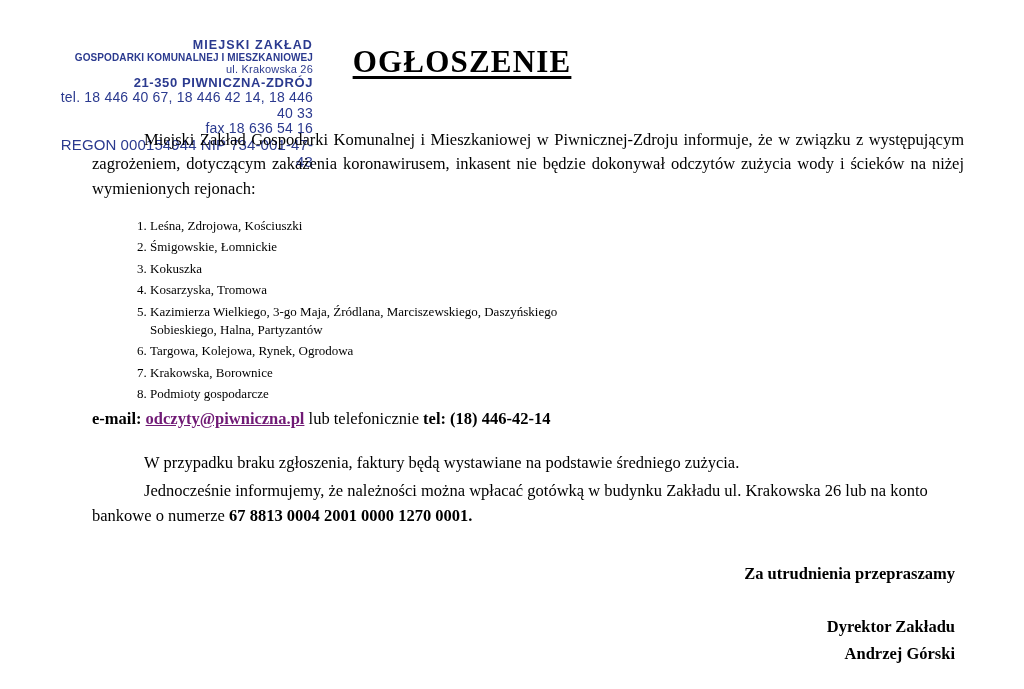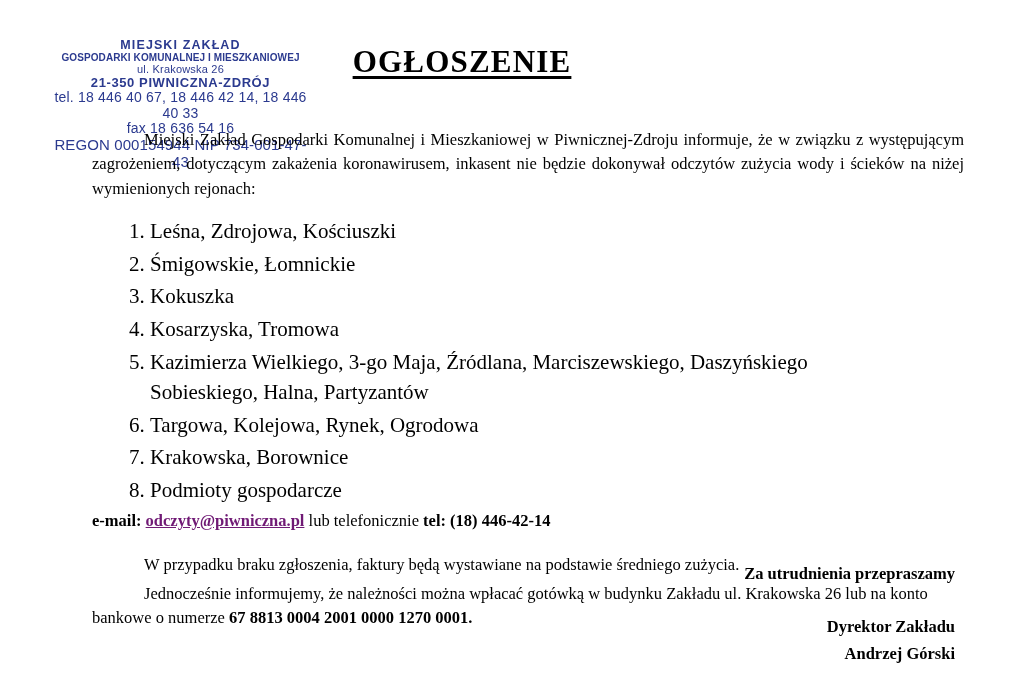--- a/index.html
+++ b/index.html
@@ -23,21 +23,21 @@
     box-sizing: border-box;
     padding: 0;
   }
 
   
   .letterhead {
     position: absolute;
     left: 48px;
     top: 38px;
     width: 265px;
-    text-align: center;
+    text-align: right;
     color: #2b3a8f;
     font-family: "Liberation Sans", sans-serif;
     line-height: 1.12;
     letter-spacing: 0.2px;
   }
   .letterhead .lh-l1 {
     font-size: 12.5px;
     font-weight: 700;
     letter-spacing: 1.1px;
   }
@@ -95,21 +95,21 @@
     margin: 0 0 0 0;
     text-align: justify;
   }
   .para.indent {
     text-indent: 52px;
   }
 
   ol.rejony {
     margin: 16px 0 0 0;
     padding-left: 58px;
-    font-size: 21px;
+    font-size: 13px;
     line-height: 1.42;
   }
   ol.rejony li {
     margin: 0 0 3px 0;
     text-align: left;
   }
   ol.rejony li .cont {
     display: block;
   }
 

